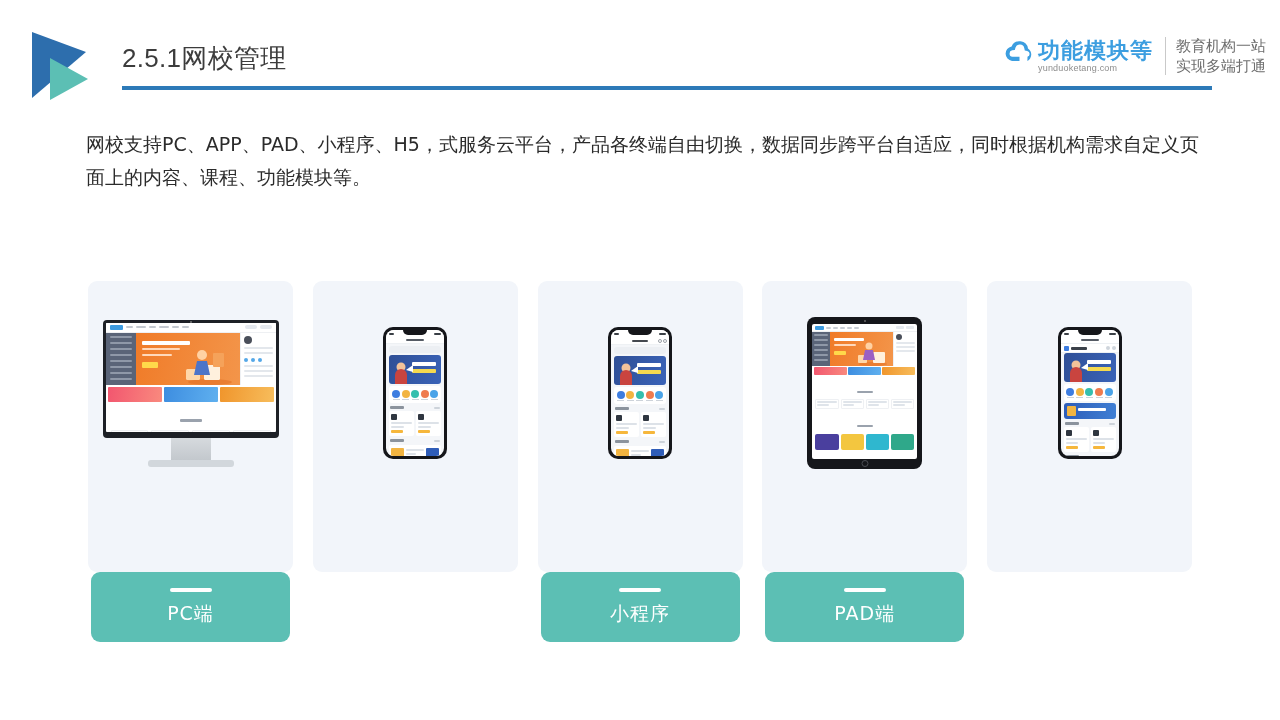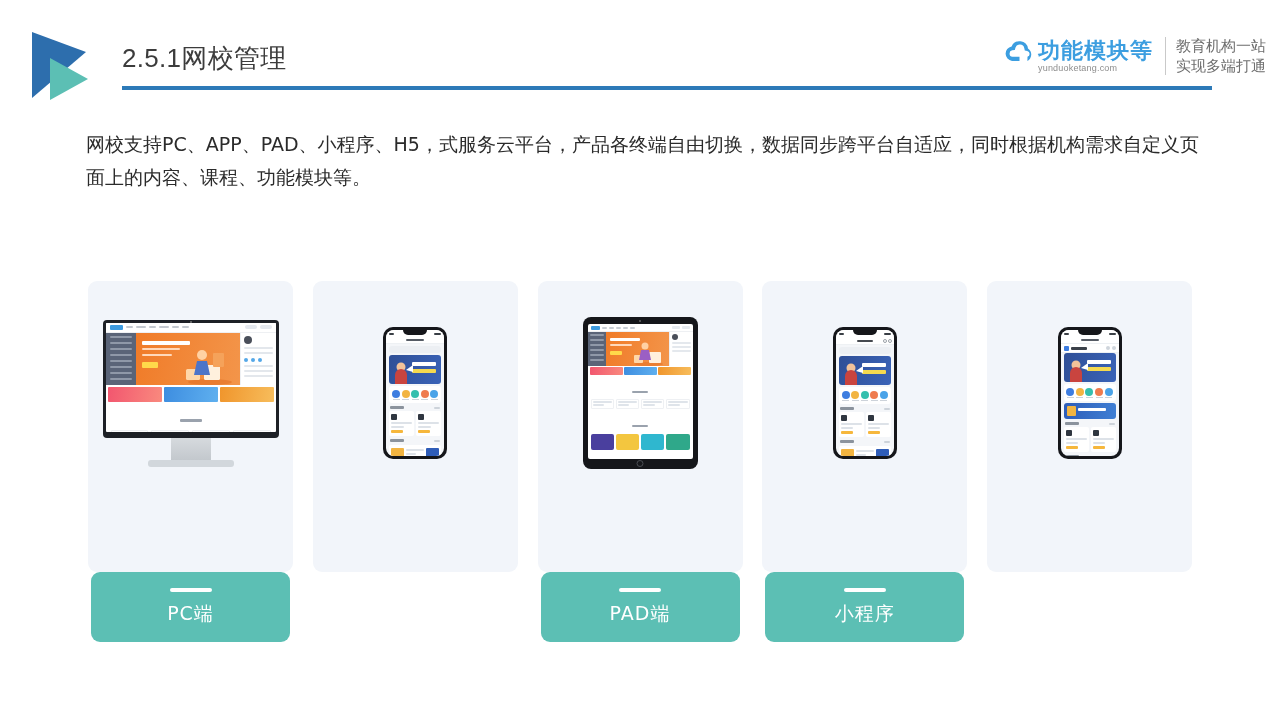--- a/index.html
+++ b/index.html
@@ -483,20 +483,110 @@
             </div>
 
           </div>
         </div>
       </div>
     </div>
   </div>
 
   <div class="card">
     <div class="stage">
+      <div class="phone">
+        <div class="notch"></div>
+        <div class="phone-inner">
+          <div class="ph-status">
+              <i></i>
+              <b></b>
+            </div>
+          <div class="mp-bar">
+            <i></i>
+            <div class="mp-caps">
+                <u></u>
+                <u></u>
+              </div>
+          </div>
+          <div class="ph-search"></div>
+          <div class="ph-banner">
+            <div class="pb-t1"></div>
+              <div class="pb-t2"></div>
+            <svg class="pb-fig" viewBox="0 0 22 24">
+              <circle cx="9" cy="7" r="4.5" fill="#f2c39a"></circle>
+              <path d="M3 24V15a6 6 0 0 1 12 0v9z" fill="#c9443f"></path>
+              <path d="M14 10l7-5v7z" fill="#ffffff"></path>
+            </svg>
+          </div>
+          <div class="ph-icons">
+            <div class="ph-ic">
+                <span style="background:#3d7de0"></span>
+                <u></u>
+              </div>
+            <div class="ph-ic">
+                <span style="background:#f2b441"></span>
+                <u></u>
+              </div>
+            <div class="ph-ic">
+                <span style="background:#34bfae"></span>
+                <u></u>
+              </div>
+            <div class="ph-ic">
+                <span style="background:#ef7b4e"></span>
+                <u></u>
+              </div>
+            <div class="ph-ic">
+                <span style="background:#4aa3e8"></span>
+                <u></u>
+              </div>
+          </div>
+          <div class="ph-sec">
+              <i></i>
+              <b></b>
+            </div>
+          <div class="ph-cards">
+            <div class="ph-card">
+                <em></em>
+                <s></s>
+                <s class="short"></s>
+                <o></o>
+              </div>
+            <div class="ph-card">
+                <em></em>
+                <s></s>
+                <s class="short"></s>
+                <o></o>
+              </div>
+          </div>
+          <div class="ph-sec">
+              <i></i>
+              <b></b>
+            </div>
+          <div class="ph-list">
+            <div class="ph-item">
+              <div class="th" style="background:#f2b441"></div>
+              <div class="tx">
+                  <s></s>
+                  <s class="sh"></s>
+                </div>
+              <div class="th" style="background:#2f5db8"></div>
+            </div>
+
+          </div>
+        </div>
+      </div>
+    </div>
+    <div class="label-btn">
+      <div class="label-bar"></div>
+      <div class="label-text">小程序</div>
+    </div>
+  </div>
+
+  <div class="card">
+    <div class="stage">
       <div class="tablet">
         <div class="tb-cam"></div>
         <div class="tb-inner">
           <div class="tb-top">
             <div class="tb-logo"></div>
             <div class="tb-nav"></div>
               <div class="tb-nav"></div>
               <div class="tb-nav"></div>
             <div class="tb-nav"></div>
               <div class="tb-nav"></div>
@@ -578,28 +668,31 @@
 
   <div class="card">
     <div class="stage">
       <div class="phone">
         <div class="notch"></div>
         <div class="phone-inner">
           <div class="ph-status">
               <i></i>
               <b></b>
             </div>
-          <div class="mp-bar">
-            <i></i>
-            <div class="mp-caps">
-                <u></u>
-                <u></u>
-              </div>
-          </div>
-          <div class="ph-search"></div>
+          <div class="ph-bar">
+              <i></i>
+            </div>
+          <div class="h5-brand">
+            <div class="bl"></div>
+            <div class="bn"></div>
+            <div class="br">
+                <s></s>
+                <s></s>
+              </div>
+          </div>
           <div class="ph-banner">
             <div class="pb-t1"></div>
               <div class="pb-t2"></div>
             <svg class="pb-fig" viewBox="0 0 22 24">
               <circle cx="9" cy="7" r="4.5" fill="#f2c39a"></circle>
               <path d="M3 24V15a6 6 0 0 1 12 0v9z" fill="#c9443f"></path>
               <path d="M14 10l7-5v7z" fill="#ffffff"></path>
             </svg>
           </div>
           <div class="ph-icons">
@@ -617,20 +710,24 @@
               </div>
             <div class="ph-ic">
                 <span style="background:#ef7b4e"></span>
                 <u></u>
               </div>
             <div class="ph-ic">
                 <span style="background:#4aa3e8"></span>
                 <u></u>
               </div>
           </div>
+          <div class="h5-wide">
+              <b></b>
+              <i></i>
+            </div>
           <div class="ph-sec">
               <i></i>
               <b></b>
             </div>
           <div class="ph-cards">
             <div class="ph-card">
                 <em></em>
                 <s></s>
                 <s class="short"></s>
                 <o></o>
@@ -639,116 +736,19 @@
                 <em></em>
                 <s></s>
                 <s class="short"></s>
                 <o></o>
               </div>
           </div>
           <div class="ph-sec">
               <i></i>
               <b></b>
             </div>
-          <div class="ph-list">
-            <div class="ph-item">
-              <div class="th" style="background:#f2b441"></div>
-              <div class="tx">
-                  <s></s>
-                  <s class="sh"></s>
-                </div>
-              <div class="th" style="background:#2f5db8"></div>
-            </div>
-
-          </div>
+
         </div>
       </div>
     </div>
-    <div class="label-btn">
-      <div class="label-bar"></div>
-      <div class="label-text">小程序</div>
-    </div>
   </div>
 
-  <div class="card">
-    <div class="stage">
-      <div class="phone">
-        <div class="notch"></div>
-        <div class="phone-inner">
-          <div class="ph-status">
-              <i></i>
-              <b></b>
-            </div>
-          <div class="ph-bar">
-              <i></i>
-            </div>
-          <div class="h5-brand">
-            <div class="bl"></div>
-            <div class="bn"></div>
-            <div class="br">
-                <s></s>
-                <s></s>
-              </div>
-          </div>
-          <div class="ph-banner">
-            <div class="pb-t1"></div>
-              <div class="pb-t2"></div>
-            <svg class="pb-fig" viewBox="0 0 22 24">
-              <circle cx="9" cy="7" r="4.5" fill="#f2c39a"></circle>
-              <path d="M3 24V15a6 6 0 0 1 12 0v9z" fill="#c9443f"></path>
-              <path d="M14 10l7-5v7z" fill="#ffffff"></path>
-            </svg>
-          </div>
-          <div class="ph-icons">
-            <div class="ph-ic">
-                <span style="background:#3d7de0"></span>
-                <u></u>
-              </div>
-            <div class="ph-ic">
-                <span style="background:#f2b441"></span>
-                <u></u>
-              </div>
-            <div class="ph-ic">
-                <span style="background:#34bfae"></span>
-                <u></u>
-              </div>
-            <div class="ph-ic">
-                <span style="background:#ef7b4e"></span>
-                <u></u>
-              </div>
-            <div class="ph-ic">
-                <span style="background:#4aa3e8"></span>
-                <u></u>
-              </div>
-          </div>
-          <div class="h5-wide">
-              <b></b>
-              <i></i>
-            </div>
-          <div class="ph-sec">
-              <i></i>
-              <b></b>
-            </div>
-          <div class="ph-cards">
-            <div class="ph-card">
-                <em></em>
-                <s></s>
-                <s class="short"></s>
-                <o></o>
-              </div>
-            <div class="ph-card">
-                <em></em>
-                <s></s>
-                <s class="short"></s>
-                <o></o>
-              </div>
-          </div>
-          <div class="ph-sec">
-              <i></i>
-              <b></b>
-            </div>
-
-        </div>
-      </div>
-    </div>
-  </div>
-
 </div>
 
 </body></html>

